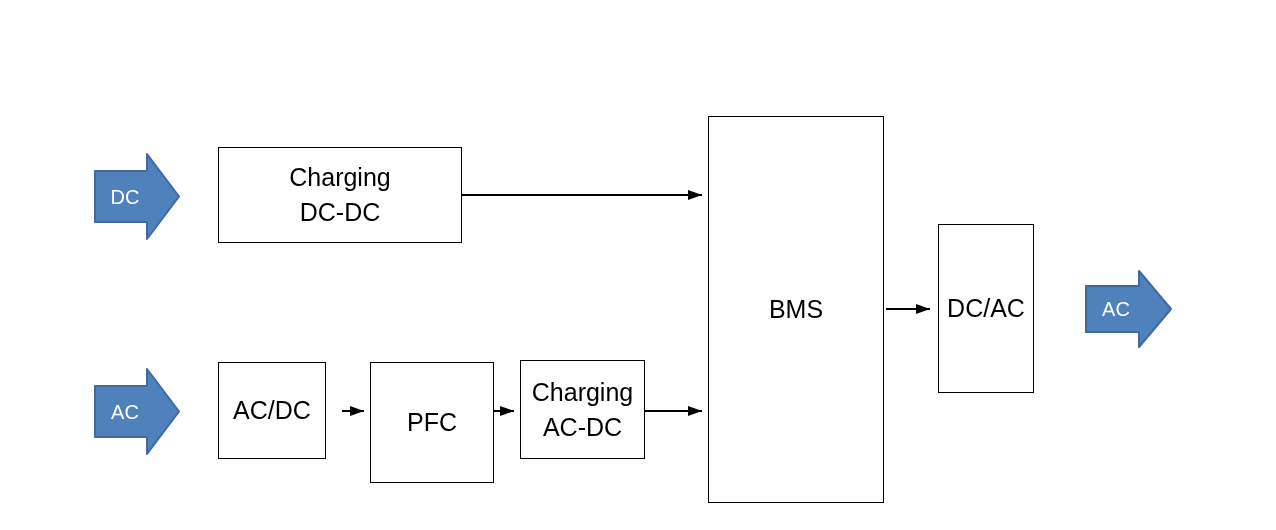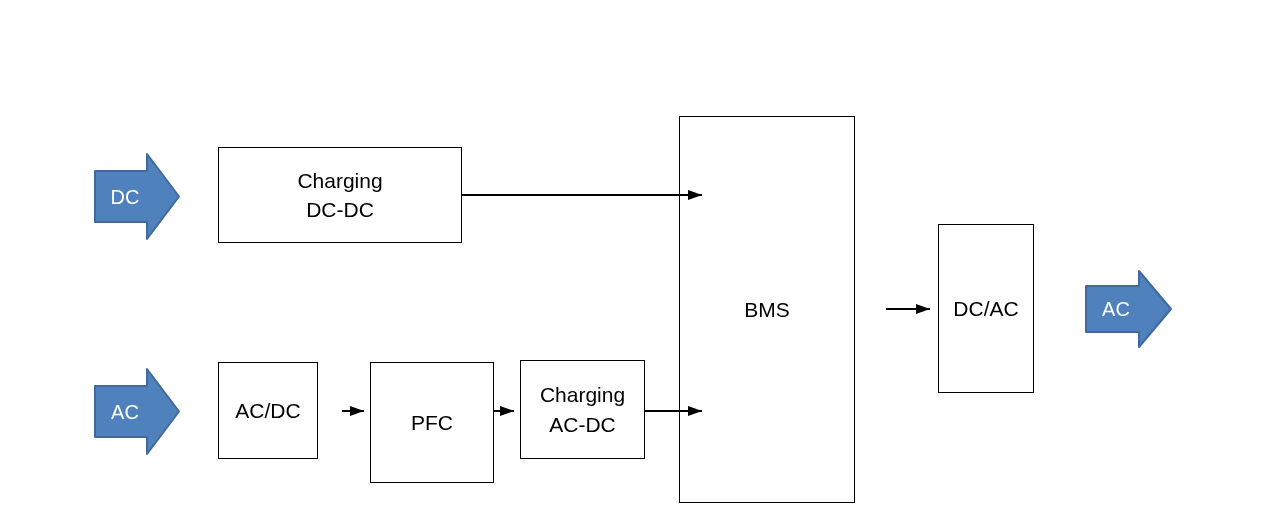--- a/index.html
+++ b/index.html
@@ -19,21 +19,21 @@
   .box {
     position: absolute;
     box-sizing: border-box;
     border: 1px solid #000000;
     background: #ffffff;
     display: flex;
     align-items: center;
     justify-content: center;
   }
   .box-label {
-    font-size: 21px;
+    font-size: 25px;
     color: #000000;
     text-align: center;
     white-space: pre-line;
     line-height: 1.4;
   }
   .connectors {
     position: absolute;
     left: 0;
     top: 0;
     pointer-events: none;
@@ -74,29 +74,29 @@
   <svg class="block-arrow" style="left:1086px; top:227px;" width="85" height="76" viewBox="0 0 85 76">
     <polygon points="0,15 53,15 53,0 85,38 53,76 53,61 0,61" fill="#4F81BD" stroke="#41699F"></polygon>
     <text x="30" y="38">AC</text>
   </svg>
 
   <div class="box" style="left:218px; top:103px; width:244px; height:96px;">
     <span class="box-label">Charging
 DC-DC</span>
   </div>
 
-  <div class="box" style="left:679px; top:72px; width:176px; height:387px;">
+  <div class="box" style="left:708px; top:72px; width:176px; height:387px;">
     <span class="box-label">BMS</span>
   </div>
 
   <div class="box" style="left:938px; top:180px; width:96px; height:169px;">
     <span class="box-label">DC/AC</span>
   </div>
 
-  <div class="box" style="left:218px; top:318px; width:100px; height:97px;">
+  <div class="box" style="left:218px; top:318px; width:108px; height:97px;">
     <span class="box-label">AC/DC</span>
   </div>
 
   <div class="box" style="left:370px; top:318px; width:124px; height:121px;">
     <span class="box-label">PFC</span>
   </div>
 
   <div class="box" style="left:520px; top:316px; width:125px; height:99px;">
     <span class="box-label">Charging
 AC-DC</span>

